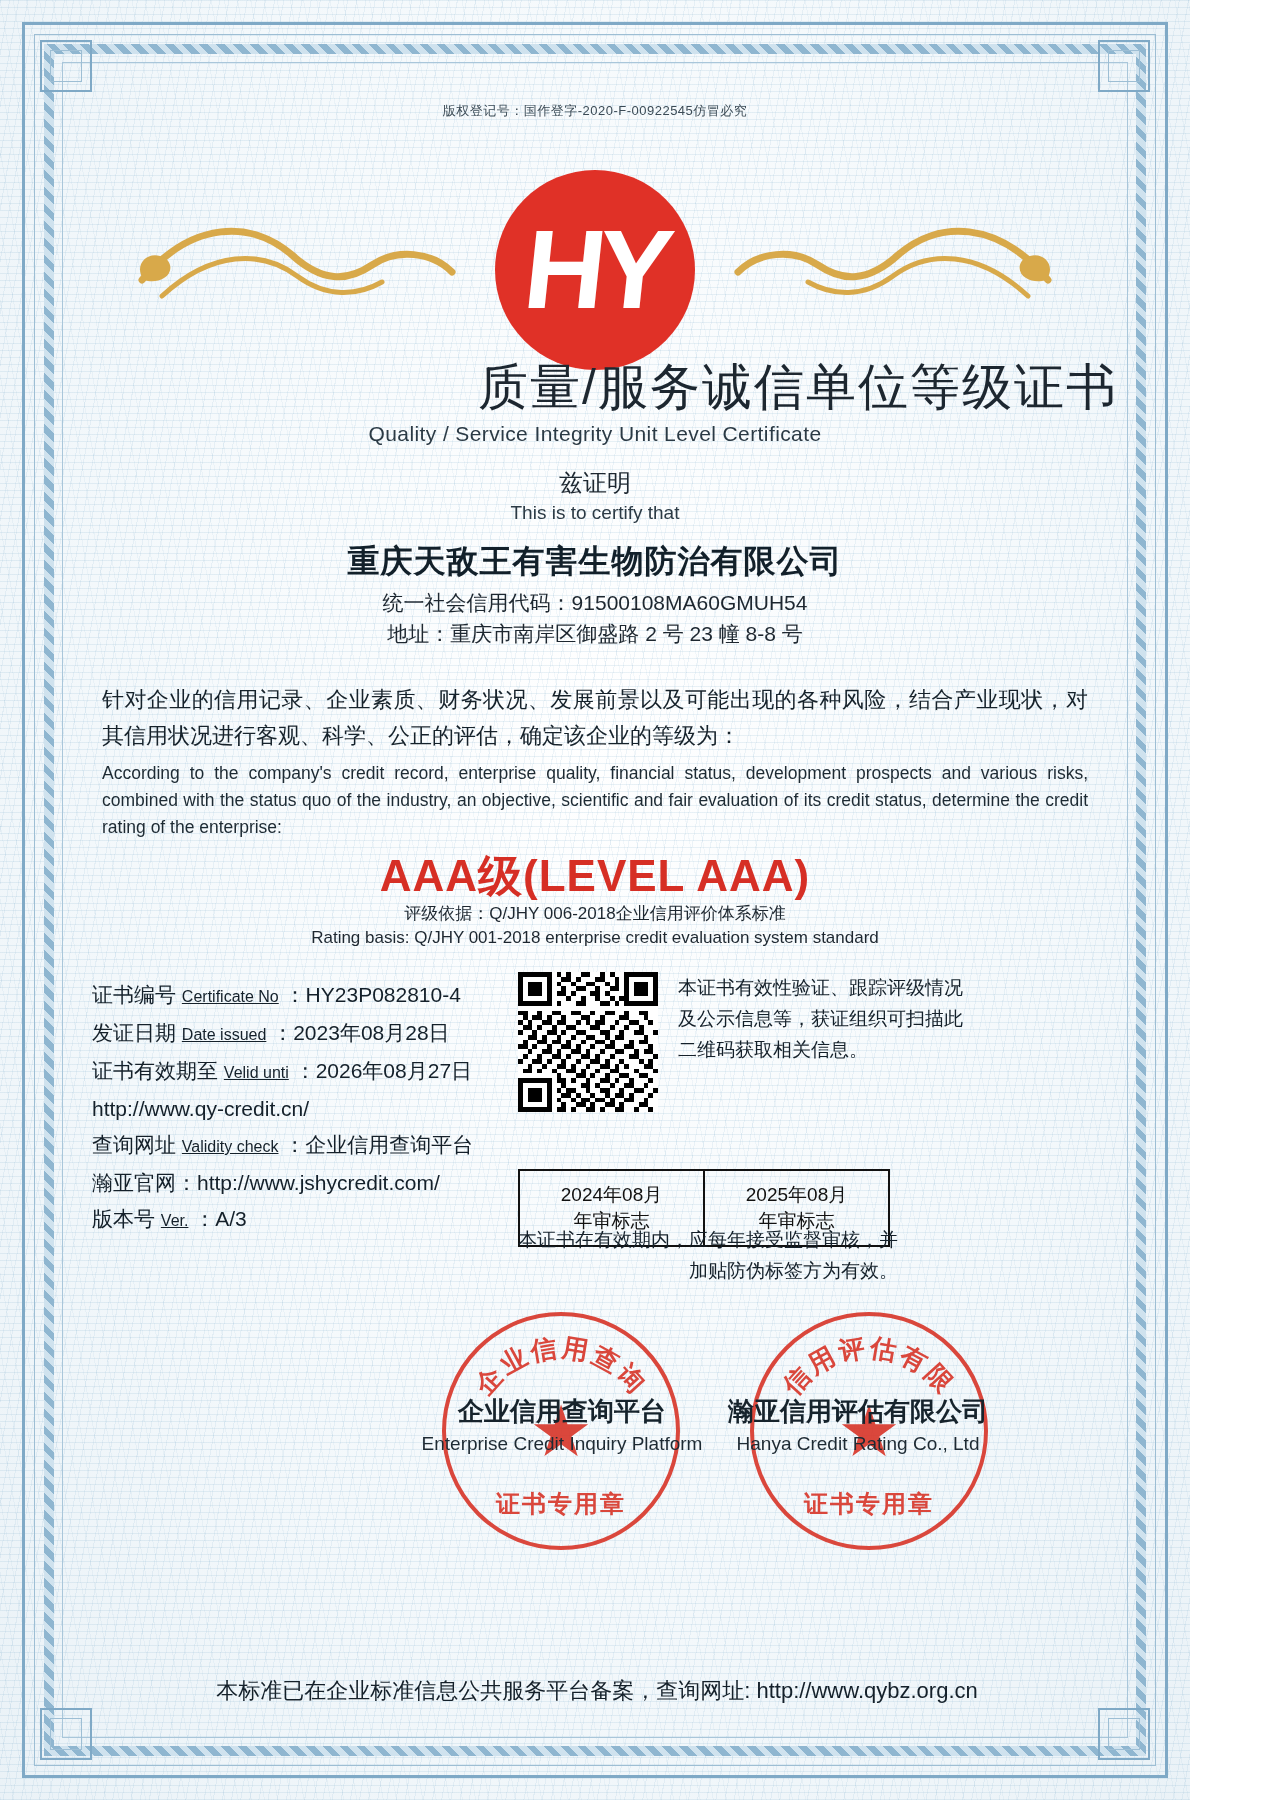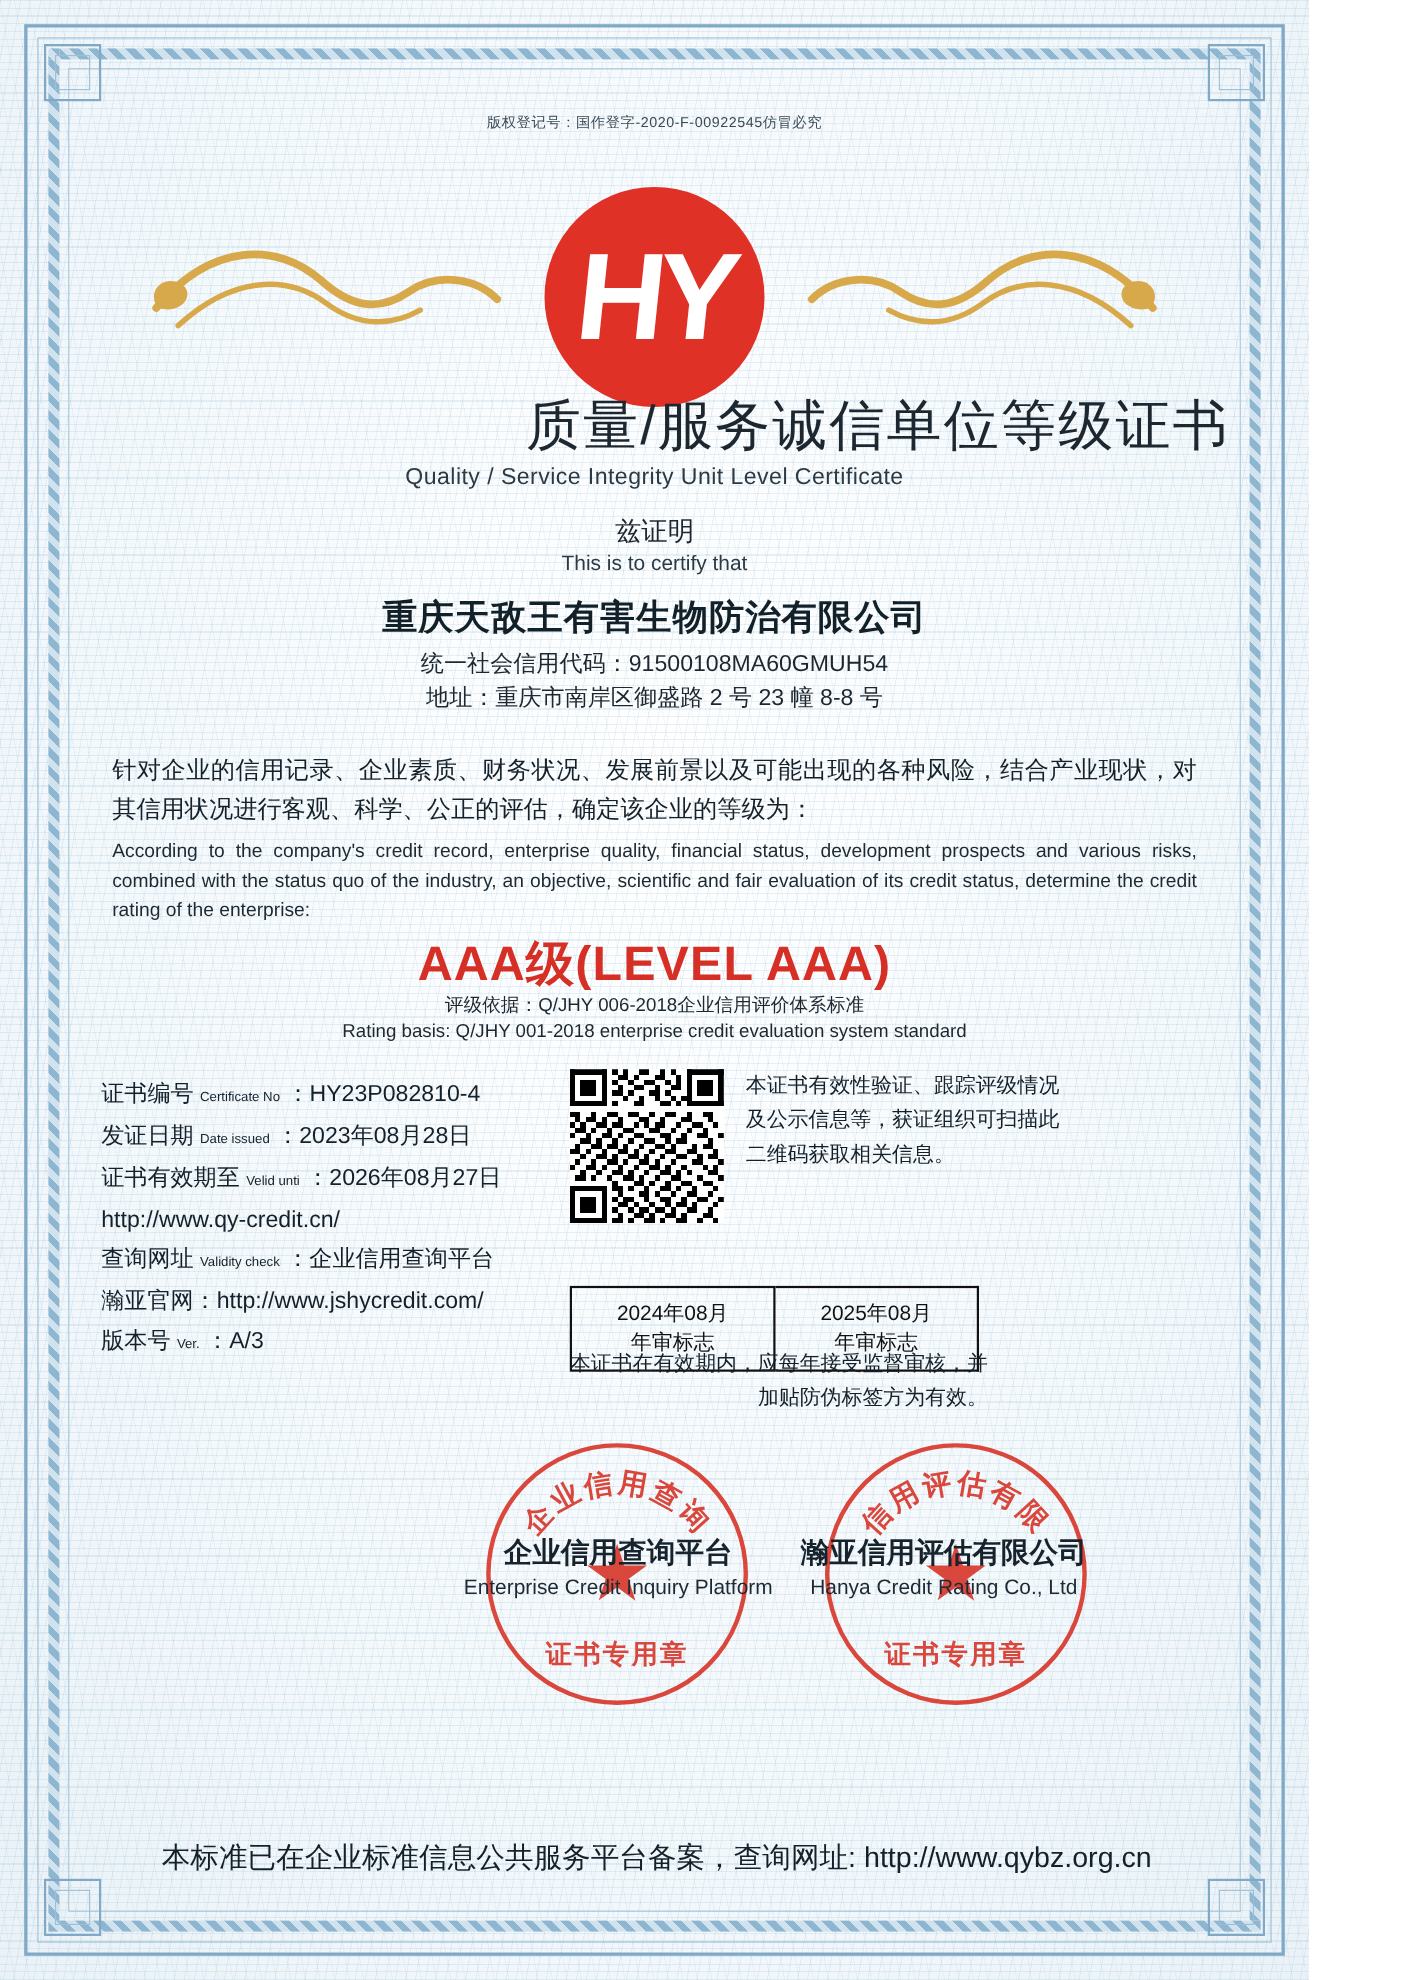--- a/index.html
+++ b/index.html
@@ -130,21 +130,21 @@
   .basis-en{
     position:absolute;top:856px;left:0;right:0;text-align:center;
     font-size:17px;color:#1d2730;
   }
 
   
   .info{
     position:absolute;top:905px;left:20px;width:590px;
     font-size:21px;line-height:36px;color:#14202a;
   }
-  .info .lbl-en{font-size:12px;}
+  .info .lbl-en{font-size:16px;text-decoration:underline;}
   .info .row{white-space:nowrap;}
 
   
   .qr-area{position:absolute;top:900px;right:10px;width:590px;}
   .qr{
     position:absolute;left:0;top:0;width:140px;height:140px;
     background:#fff;
   }
   .qr svg{display:block;}
   .qr-note{
@@ -191,21 +191,21 @@
 
   .org{
     position:absolute;font-size:26px;font-weight:bold;color:#16232c;text-align:center;
   }
   .org .en{display:block;font-size:19px;font-weight:normal;color:#1d2a33;margin-top:4px;}
   .org-left{left:330px;top:1322px;width:320px;}
   .org-right{right:100px;top:1322px;width:320px;}
 
   .footer{
     position:absolute;left:4px;right:0;bottom:22px;text-align:center;
-    font-size:26px;color:#14202a;
+    font-size:22px;color:#14202a;
   }
 </style>
 </head>
 <body>
 
 <div class="page">
   <div class="texture"></div>
   <div class="border-outer"></div>
   <div class="border-mid"></div>
   <div class="border-inner"></div>

